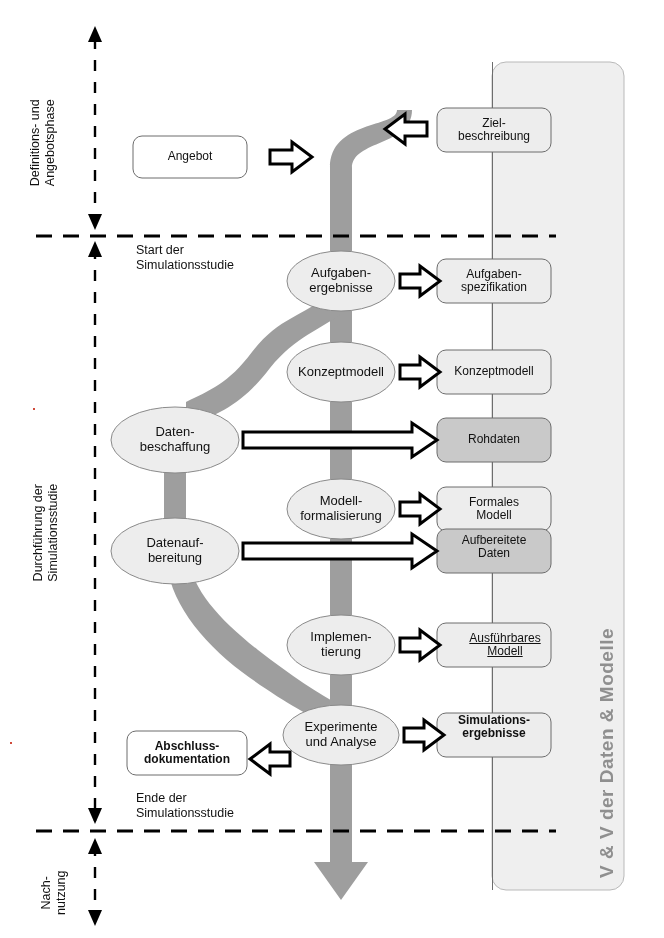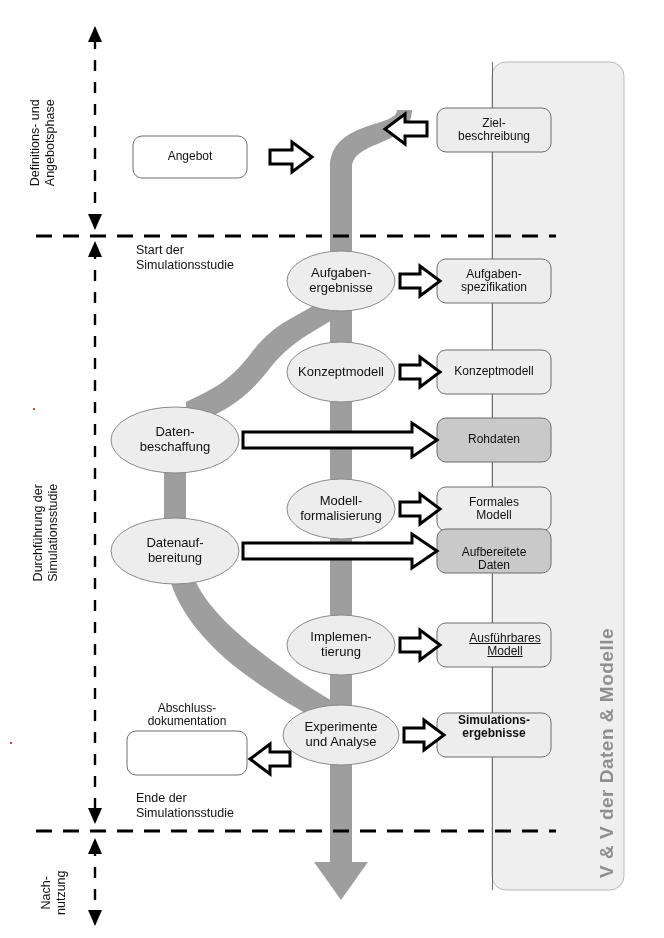--- a/index.html
+++ b/index.html
@@ -209,39 +209,39 @@
   </div>
   <div class="node box-label" style="left:437px; top:418px; width:114px; height:44px;border-radius:22px;">
     <div>Rohdaten</div>
   </div>
   <div class="node box-label" style="left:437px; top:487px; width:114px; height:44px;">
     <div>
       <div>Formales</div>
       <div>Modell</div>
     </div>
   </div>
-  <div class="node box-label" style="left:437px; top:529px; width:114px; height:60px;">
+  <div class="node box-label" style="left:437px; top:517px; width:114px; height:60px;">
     <div>
       <div>Aufbereitete</div>
       <div>Daten</div>
     </div>
   </div>
   <div class="node box-label" style="left:437px; top:623px; width:136px; height:44px;text-decoration:underline;">
     <div>
       <div>Ausführbares</div>
       <div>Modell</div>
     </div>
   </div>
   <div class="node box-label" style="left:437px; top:713px; width:114px; height:28px;font-weight:bold;">
     <div>
       <div>Simulations-</div>
       <div>ergebnisse</div>
     </div>
   </div>
-  <div class="node box-label" style="left:127px; top:693px; width:120px; height:44px;">
+  <div class="node box-label" style="left:127px; top:731px; width:120px; height:44px;font-weight:bold;">
     <div>
       <div>Abschluss-</div>
       <div>dokumentation</div>
     </div>
   </div>
 
   <div class="vv-label" style="left:596px; top:878px; transform:rotate(-90deg);">V &amp; V der Daten &amp; Modelle</div>
 
   <div class="redspeck" style="left:33px;top:408px;"></div>
   <div class="redspeck" style="left:10px;top:742px;"></div>

